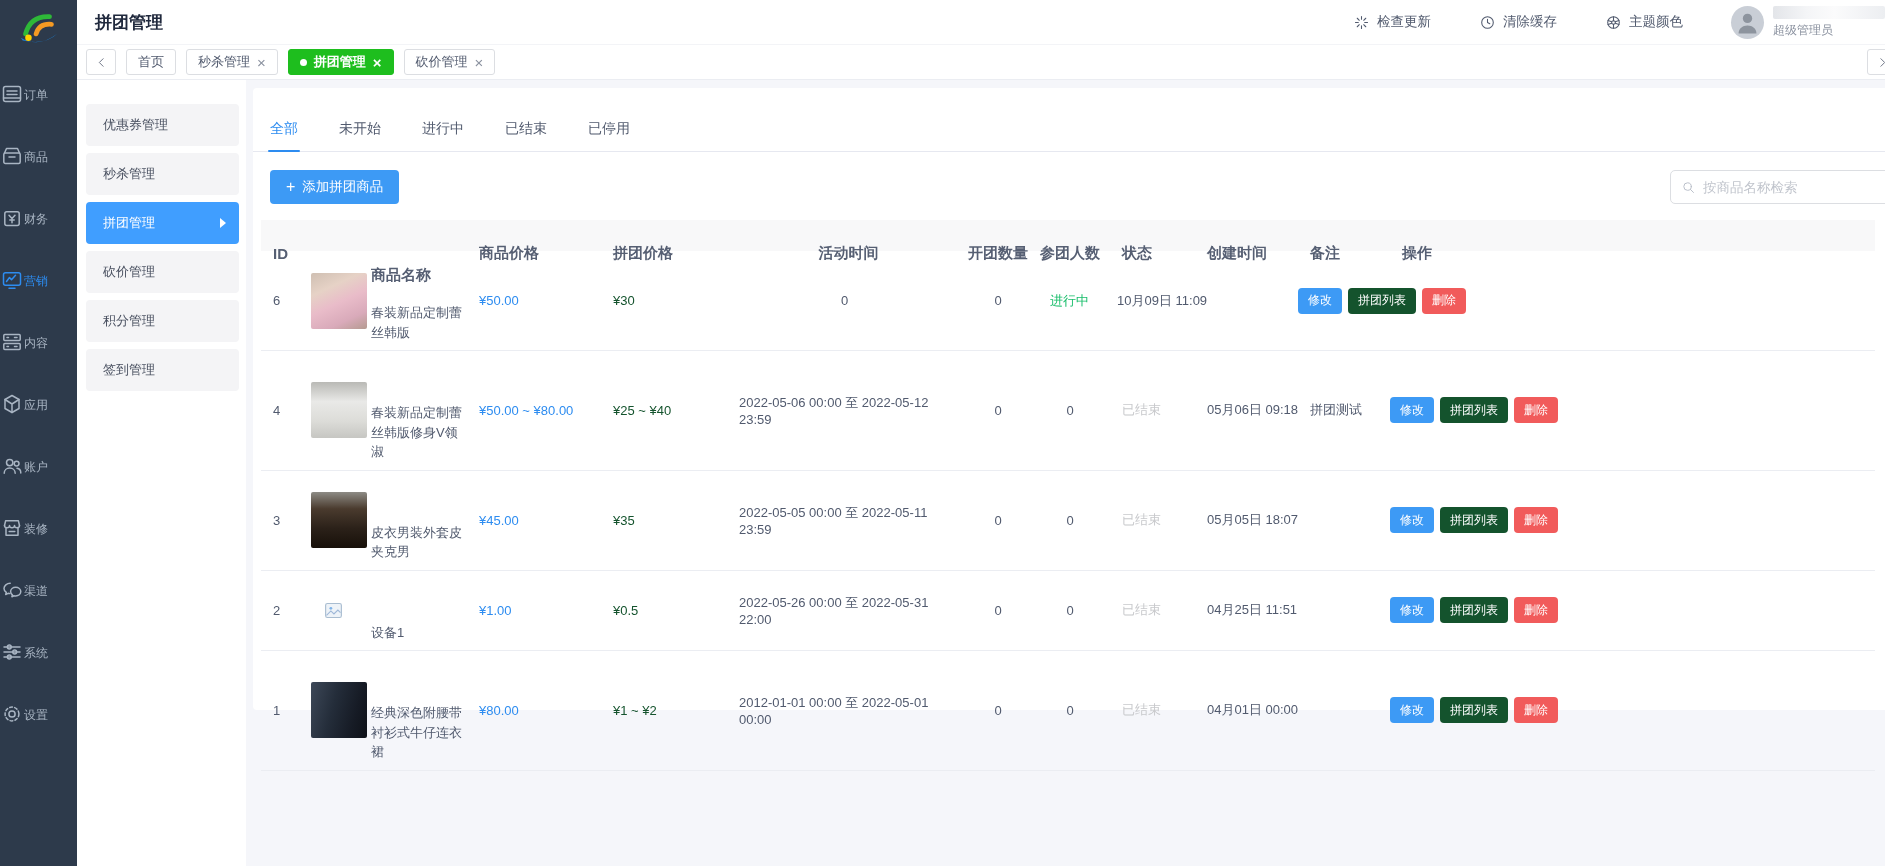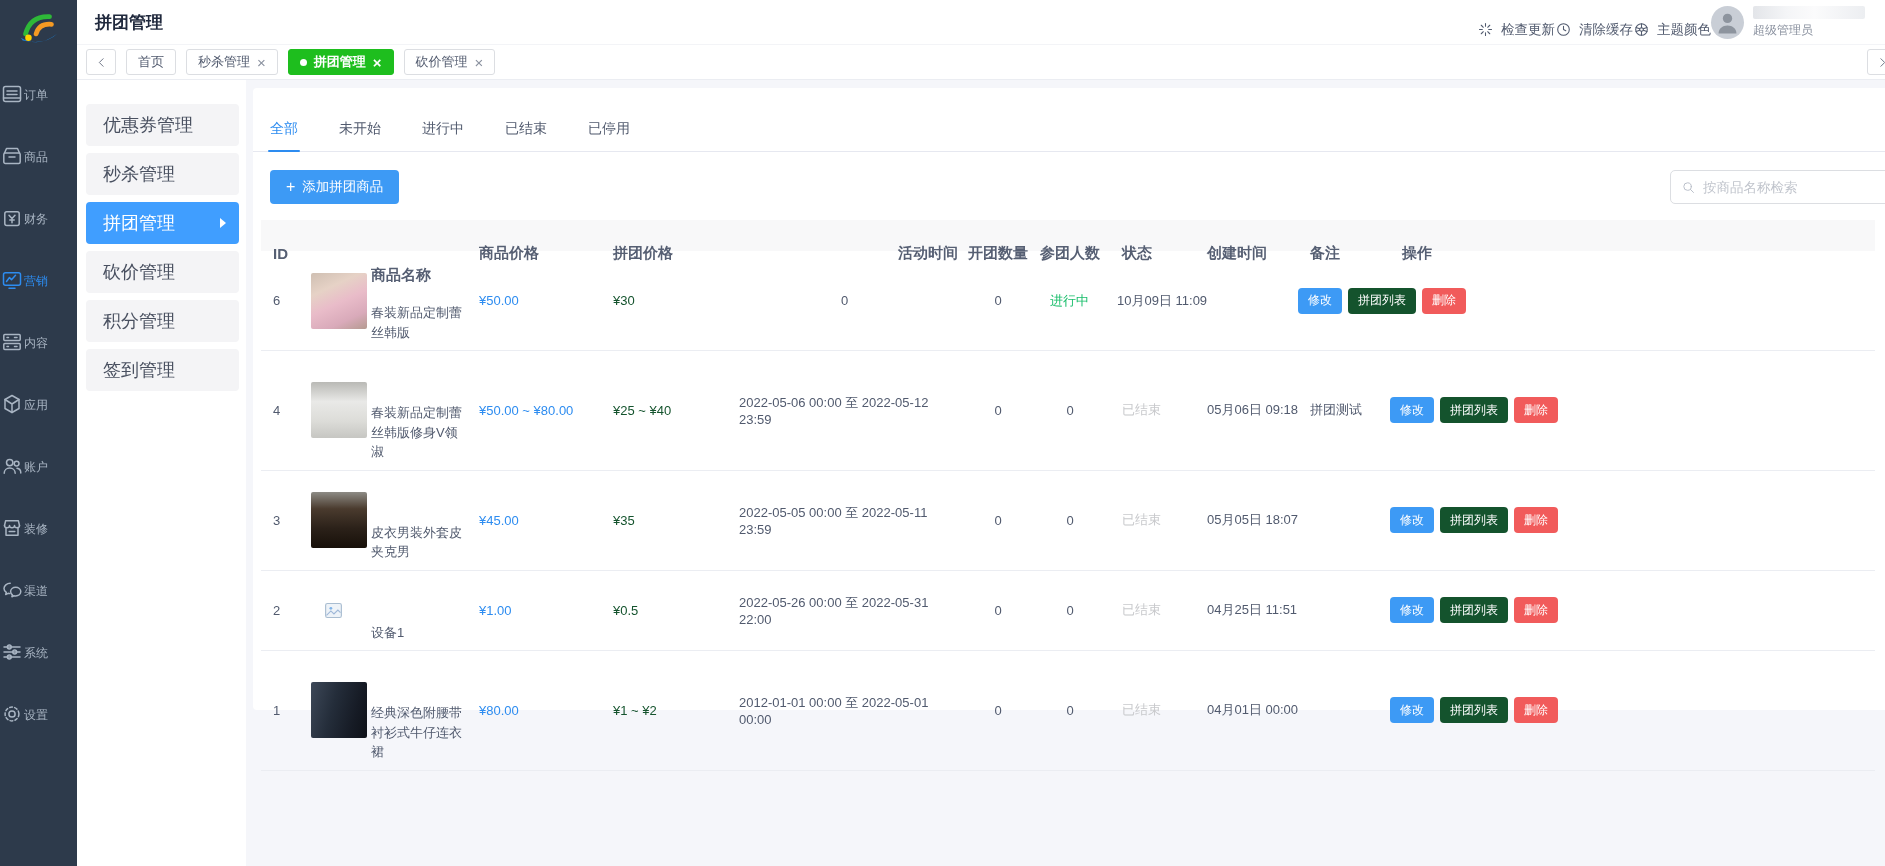--- a/index.html
+++ b/index.html
@@ -13,21 +13,21 @@
   .logo { width:46px; height:38px; margin:8px auto 2px; cursor:pointer; }
   .side-nav { margin-top:14px; }
   .side-item { height:62px; display:flex; flex-direction:row; align-items:center; justify-content:flex-start; padding-top:5px; color:#a9b5c3; cursor:pointer; }
   .side-item .s-icon svg { width:24px; height:24px; }
   .side-item .s-label { font-size:12px; margin-top:3px; }
   .side-item.active { color:#2d8cf0; }
 
   
   .topbar { position:absolute; left:77px; top:0; right:0; height:45px; background:#fff; display:flex; align-items:center; border-bottom:1px solid #f3f4f7; z-index:4; }
   .page-title { margin-left:18px; font-size:17px; font-weight:600; color:#20293d; }
-  .topbar-right { margin-left:auto; display:flex; align-items:flex-end; padding-right:20px; }
+  .topbar-right { margin-left:auto; display:flex; align-items:center; gap:48px; }
   .tb-action { display:flex; align-items:center; gap:7px; font-size:13.5px; color:#515a6e; cursor:pointer; }
   .tb-action svg { width:17px; height:17px; }
   .user-box { display:flex; align-items:center; gap:9px; cursor:pointer; }
   .avatar { width:33px; height:33px; border-radius:50%; background:#c9ced6; overflow:hidden; position:relative; flex:none; }
   .avatar svg { width:33px; height:33px; }
   .user-meta { display:flex; flex-direction:column; gap:3px; }
   .name-redacted { width:112px; height:13px; border-radius:2px; background:linear-gradient(90deg,#e3e5e9 0%,#f4f5f7 30%,#fbfbfc 55%,#eceef1 100%); }
   .user-role { font-size:12px; color:#8a919f; }
 
   
@@ -38,21 +38,21 @@
   .tab-btn.active { background:#1ebe1e; border-color:#1ebe1e; color:#fff; font-weight:600; }
   .tab-btn.active .dot { display:block; }
   .tab-btn.active .close { color:#fff; }
   .tab-arrow { width:30px; justify-content:center; padding:0; flex:none; }
   .tab-arrow svg { width:13px; height:13px; }
   .tab-arrow-right { position:absolute; right:-12px; top:4px; }
 
   
   .submenu { position:absolute; left:77px; top:80px; width:169px; bottom:0; background:#fff; z-index:3; padding-top:24px; }
   .submenu-pointer { position:absolute; left:-14px; top:192px; width:0; height:0; border:8px solid transparent; border-right:9px solid #ffffff; border-left:none; }
-  .submenu-item { margin:0 7px 7px 9px; height:42px; border-radius:4px; background:#f4f4f6; display:flex; align-items:center; padding:0 12px 0 17px; font-size:18px; color:#495060; cursor:pointer; position:relative;font-family:Liberation Mono, monospace; }
+  .submenu-item { margin:0 7px 7px 9px; height:42px; border-radius:4px; background:#f4f4f6; display:flex; align-items:center; padding:0 12px 0 17px; font-size:13px; color:#495060; cursor:pointer; position:relative;font-family:Liberation Mono, monospace; }
   .submenu-item.active { background:#409eff; color:#fff; }
   .submenu-item.active::after { content:""; position:absolute; right:13px; top:50%; margin-top:-5px; border-left:6px solid #fff; border-top:5px solid transparent; border-bottom:5px solid transparent; }
 
   
   .main-card { position:absolute; left:253px; top:88px; right:0; height:622px; background:#fff; border-radius:4px 0 0 4px; z-index:2; }
   .filter-tabs { display:flex; gap:41px; padding:32px 16px 0 17px; border-bottom:1px solid #e6e8f0; }
   .f-tab { font-size:14px; color:#515a6e; padding-bottom:13px; position:relative; cursor:pointer; }
   .f-tab.active { color:#2d8cf0; }
   .f-tab.active::after { content:""; position:absolute; left:-2px; right:-2px; bottom:-1px; height:2px; border-radius:1px; background:#2d8cf0; }
 
@@ -64,21 +64,21 @@
   .search-box input { border:none; outline:none; flex:1; font-size:13.5px; color:#515a6e; background:transparent; min-width:0; }
   .search-box input::placeholder { color:#c0c4cc; }
 
   
   .table { margin:16px 10px 0 8px; font-size:13px; }
   .t-row { display:grid; grid-template-columns:48px 62px 96px 134px 126px 235px 72px 72px 90px 102px 92px 190px; align-items:center; }
   .t-head { background:#f8f8f9; height:31px; font-weight:600; color:#565f73; font-size:15px; }
   .t-body-row { border-bottom:1px solid #ebedf2; padding:8px 0; }
   .cell { padding-left:12px; }
   .cell.c-center { text-align:center; padding-left:0; }
-  .cell.c-time-head { text-align:right; padding-right:4px; }
+  .cell.c-time-head { text-align:center; padding-right:4px; }
   .cell.c-status { padding-left:16px; }
   .cell.c-created { padding-left:11px; white-space:nowrap; }
   .cell.c-name { padding-left:0; line-height:1.5;margin-top:44px; }
   .prod-img { width:56px; height:56px; border-radius:2px; }
   .img-pink-top { background:linear-gradient(155deg,#cfbfb2 0%,#e6d2c6 28%,#e9bcc9 52%,#d9aaba 78%,#b49a90 100%); }
   .img-white-blouse { background:linear-gradient(180deg,#b9b9b5 0%,#e9e9e7 35%,#dcdcd8 70%,#c6c6c2 100%); }
   .img-dark-jacket { background:linear-gradient(180deg,#8d8b85 0%,#4a3b2e 30%,#2b2119 65%,#171009 100%); }
   .img-dark-denim { background:linear-gradient(105deg,#3d4858 0%,#242d3a 40%,#161b25 75%,#0e1118 100%); }
   .broken-img svg { width:21px; height:21px; margin-left:14px; }
   .p-blue { color:#2d8cf0; }

